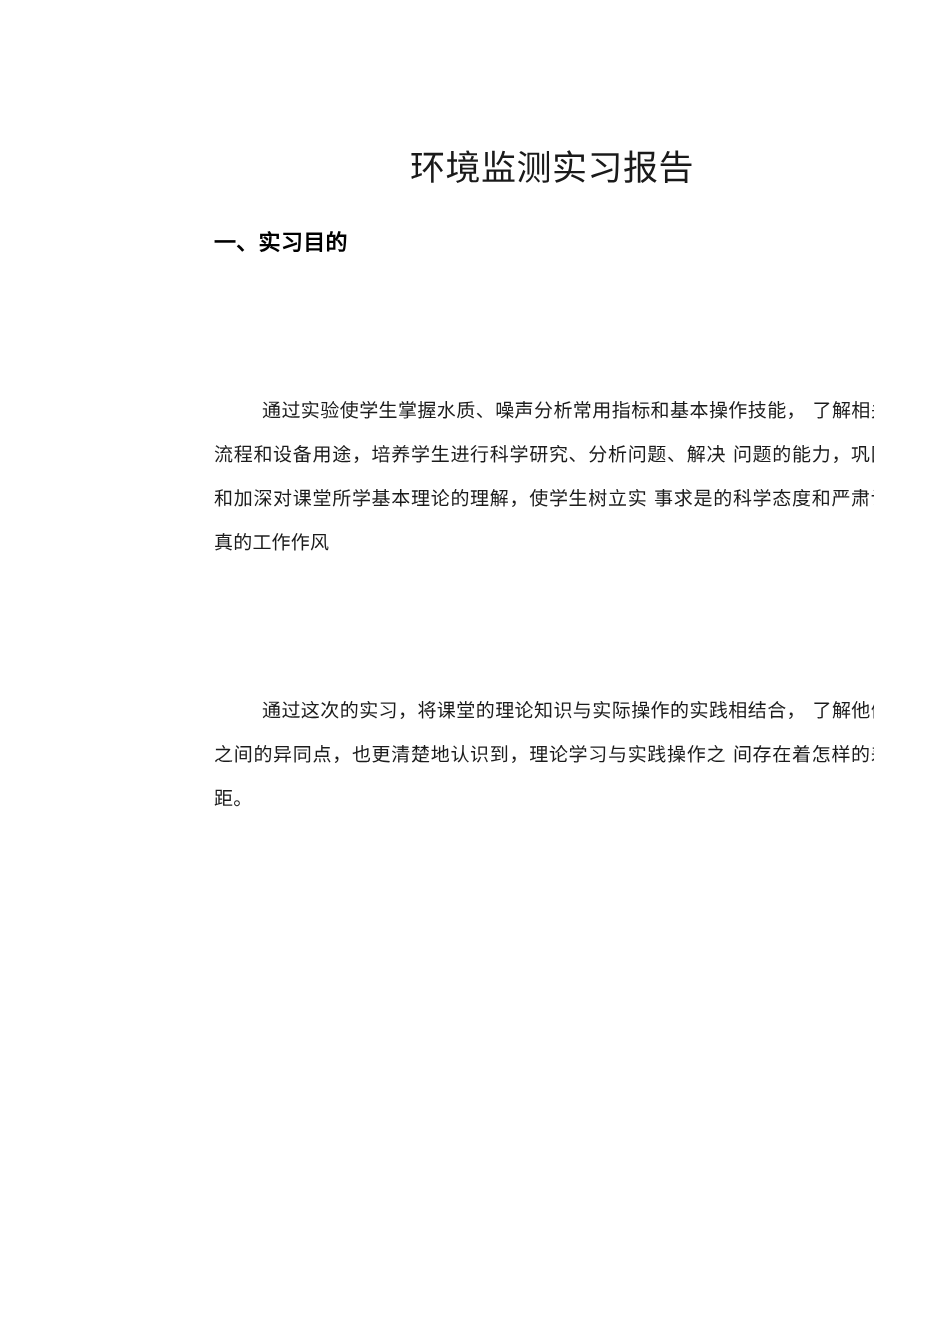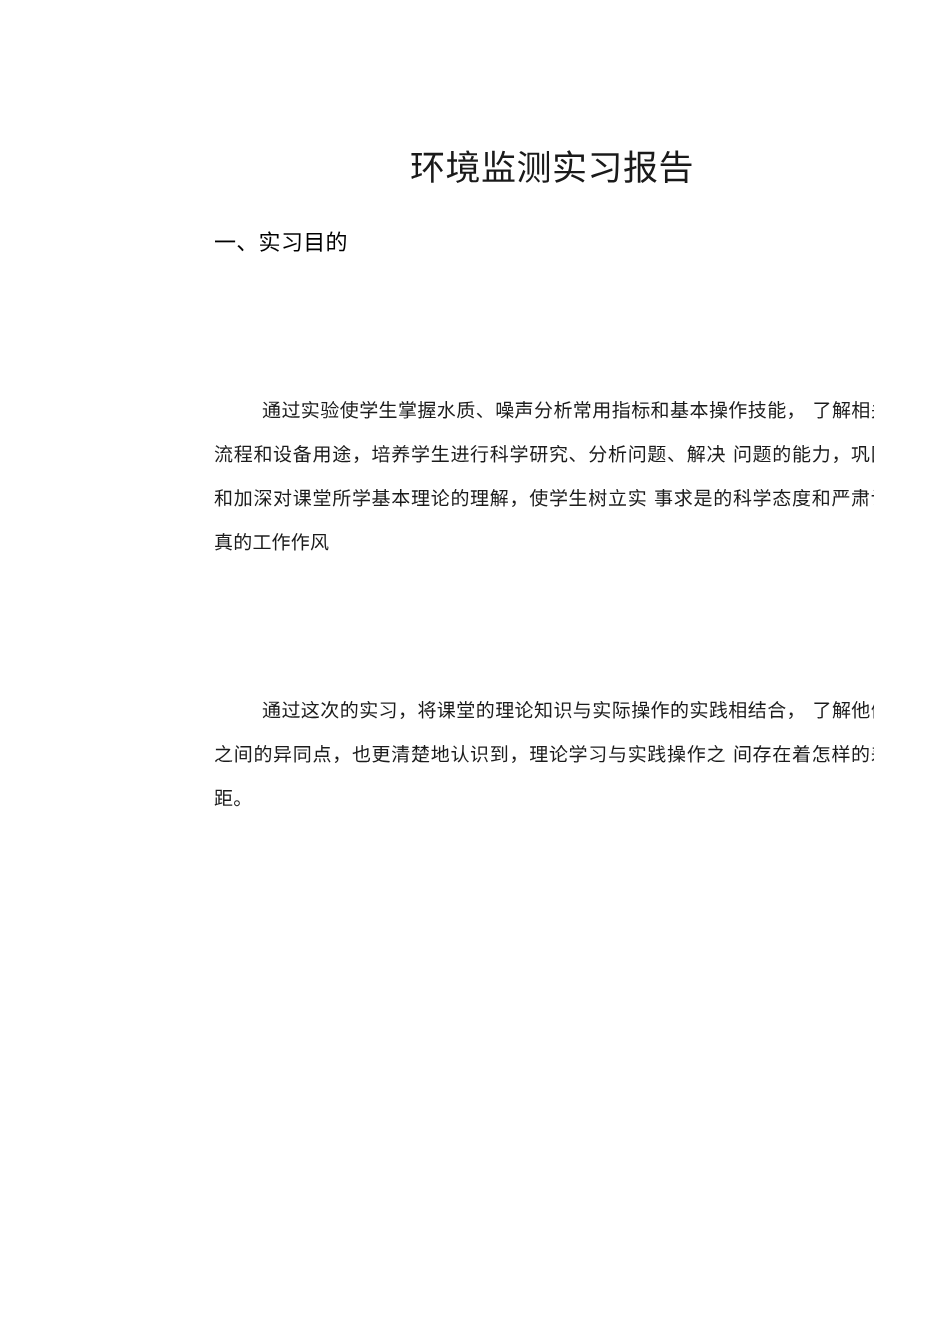--- a/index.html
+++ b/index.html
@@ -37,21 +37,21 @@
     margin: 0;
     padding-top: 146px;
     letter-spacing: 0.5px;
     white-space: nowrap;
   }
 
   
   .section-heading {
     font-family: "DejaVu Sans", "Liberation Sans", sans-serif;
     font-size: 22px;
-    font-weight: 400;
+    font-weight: 700;
     line-height: 30px;
     color: #000000;
     text-align: left;
     margin: 0;
     padding-top: 38px;
     letter-spacing: 0.3px;
     white-space: nowrap;
   }
 
   

